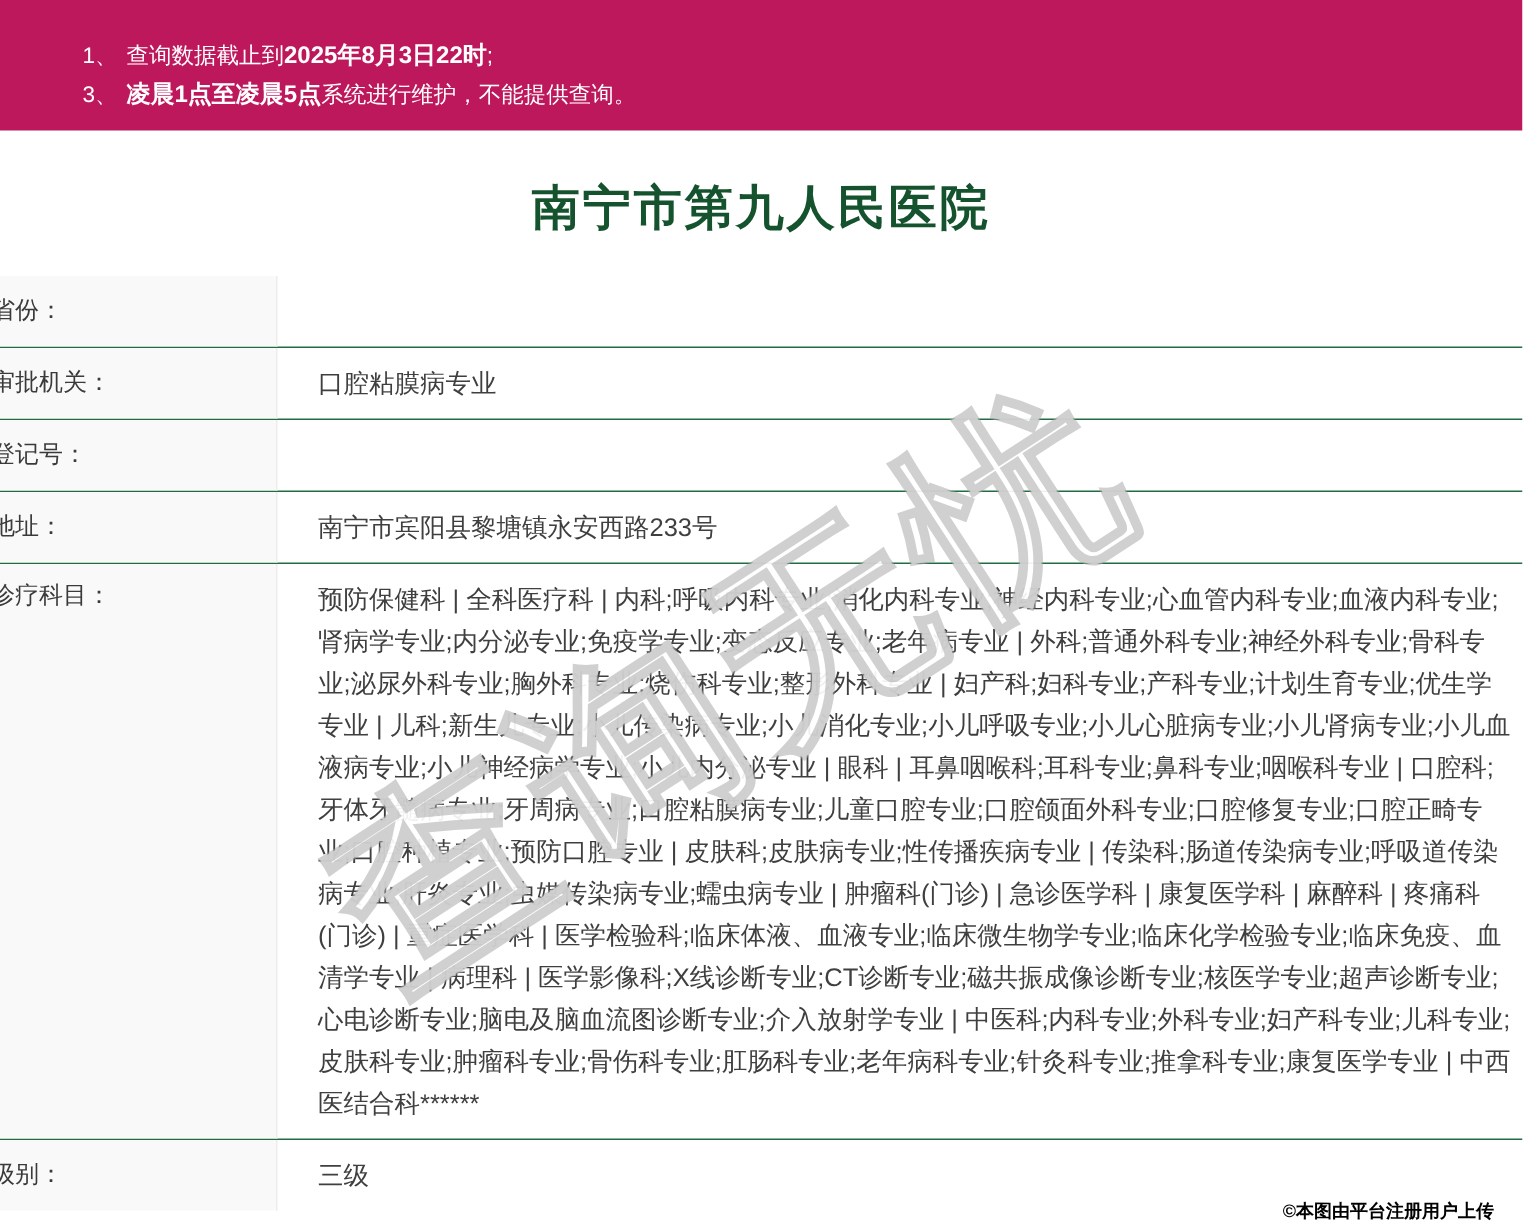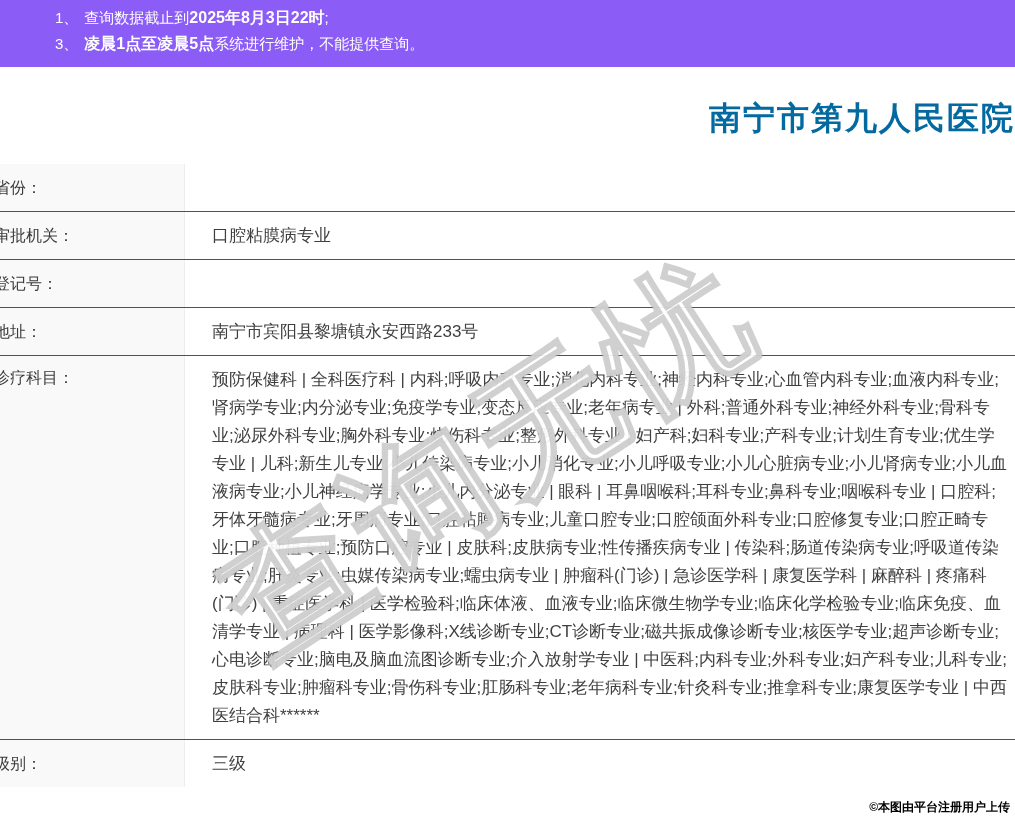--- a/index.html
+++ b/index.html
@@ -3,30 +3,30 @@
 <meta charset="utf-8">
 <style>
   html,body{margin:0;padding:0;}
   body{
     width:1015px;height:819px;overflow:hidden;background:#fff;position:relative;
     font-family:"Liberation Sans","DejaVu Sans",sans-serif;
     -webkit-font-smoothing:antialiased;
   }
   
   .banner{
-    width:100%;box-sizing:border-box;background:#8b5cf6;color:#fff;
-    padding:5px 20px 10px 55px;
+    width:100%;box-sizing:border-box;background:#be185d;color:#fff;
+    padding:25px 20px 10px 55px;
   }
   .banner-line{font-size:15px;line-height:26px;white-space:nowrap;}
   .banner-line .num{margin-right:6px;}
   .banner-line .b{font-weight:bold;font-size:16px;}
   
   .title{
-    text-align:right;margin:30px 0 0 0;font-size:32px;font-weight:bold;
-    color:#0369a1;letter-spacing:2px;
+    text-align:center;margin:30px 0 0 0;font-size:32px;font-weight:bold;
+    color:#14532d;letter-spacing:2px;
   }
   
   .info-table{
     position:relative;margin:23px 0 0 -6px;width:1021px;
   }
   .row{display:flex;border-bottom:1px solid #226c42;}
   .row.last{border-bottom:none;}
   .cell-label{
     width:191px;box-sizing:border-box;flex:0 0 191px;background:#f9f9f9;
     border-right:1px solid #ededed;
@@ -42,21 +42,21 @@
   .watermark{
     position:absolute;left:189px;top:387px;z-index:5;pointer-events:none;
     font-size:140px;line-height:140px;letter-spacing:10px;white-space:nowrap;
     color:rgba(255,255,255,0.92);
     -webkit-text-stroke:2px rgba(170,170,170,0.55);
     transform:rotate(-33deg);transform-origin:center center;
     font-weight:bold;
   }
   
   .copyright{
-    position:absolute;right:5px;bottom:3px;z-index:10;
+    position:absolute;right:19px;bottom:3px;z-index:10;
     font-size:12px;font-weight:bold;color:#000;
     text-shadow:-1px -1px 0 #fff,1px -1px 0 #fff,-1px 1px 0 #fff,1px 1px 0 #fff,0 1px 0 #fff,0 -1px 0 #fff,1px 0 0 #fff,-1px 0 0 #fff;
   }
 </style>
 </head>
 <body>
 
 <div class="banner">
   <div class="banner-line">
     <span class="num">1、</span><span>查询数据截止到</span><span class="b">2025年8月3日22时</span><span>;</span>

